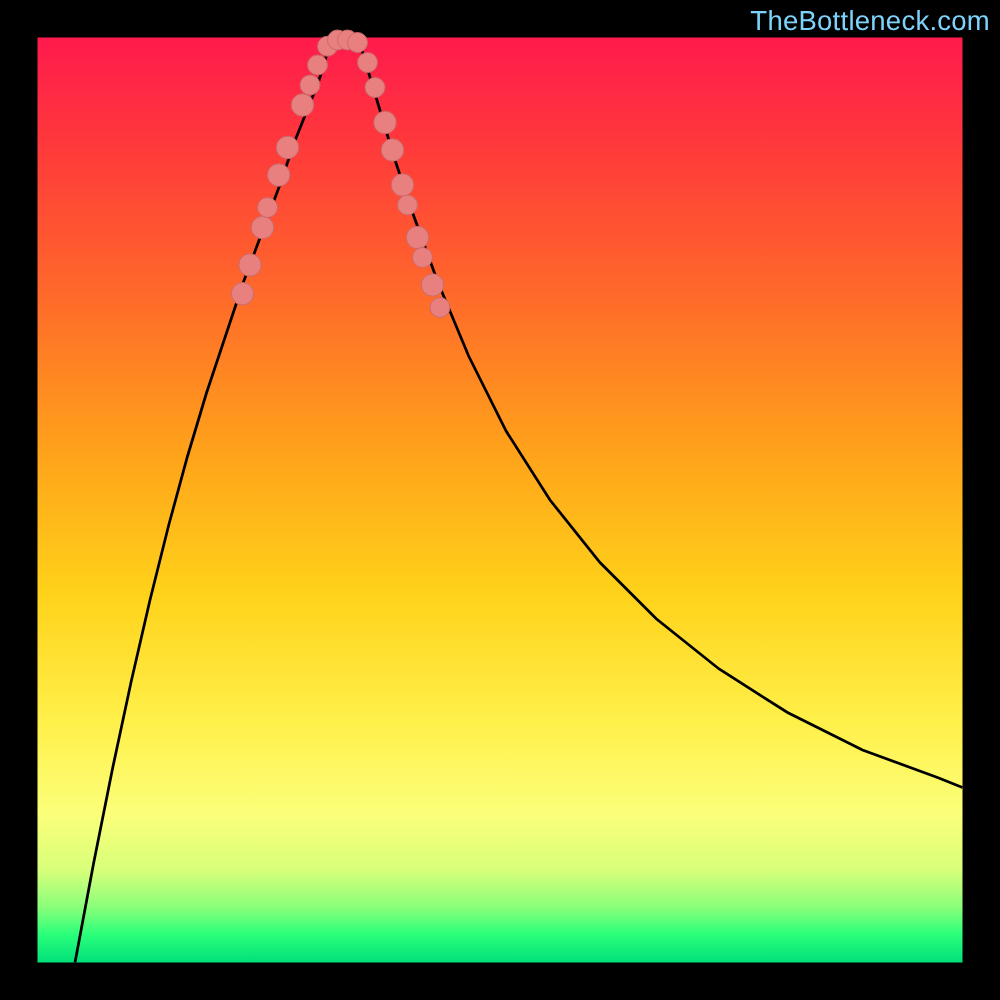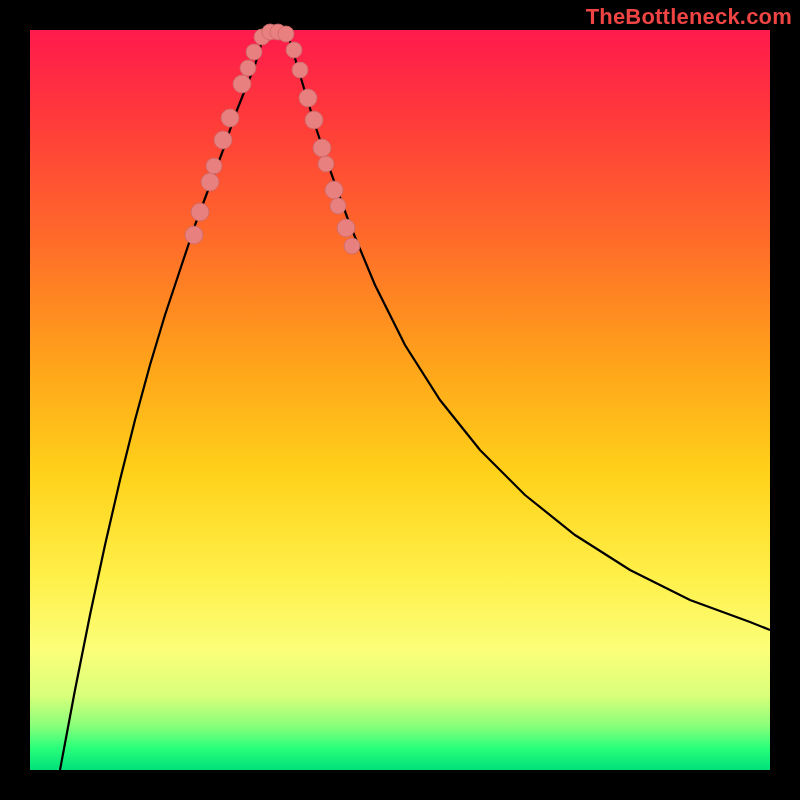--- a/index.html
+++ b/index.html
@@ -33,23 +33,23 @@
       #fbff7a 84%,
       #d8ff7a 90%,
       #8aff7a 94%,
       #2aff7a 97%,
       #00e07a 100%);
   }
   .watermark {
     position: absolute;
     top: 4px;
     right: 8px;
-    color: #ef4444;
+    color: #7dd3fc;
     font-size: 22px;
-    font-weight: 700;
+    font-weight: 400;
     letter-spacing: 0.2px;
     z-index: 5;
   }
   svg.curves {
     position: absolute;
     left: 0;
     top: 0;
     width: 740px;
     height: 740px;
     overflow: visible;

